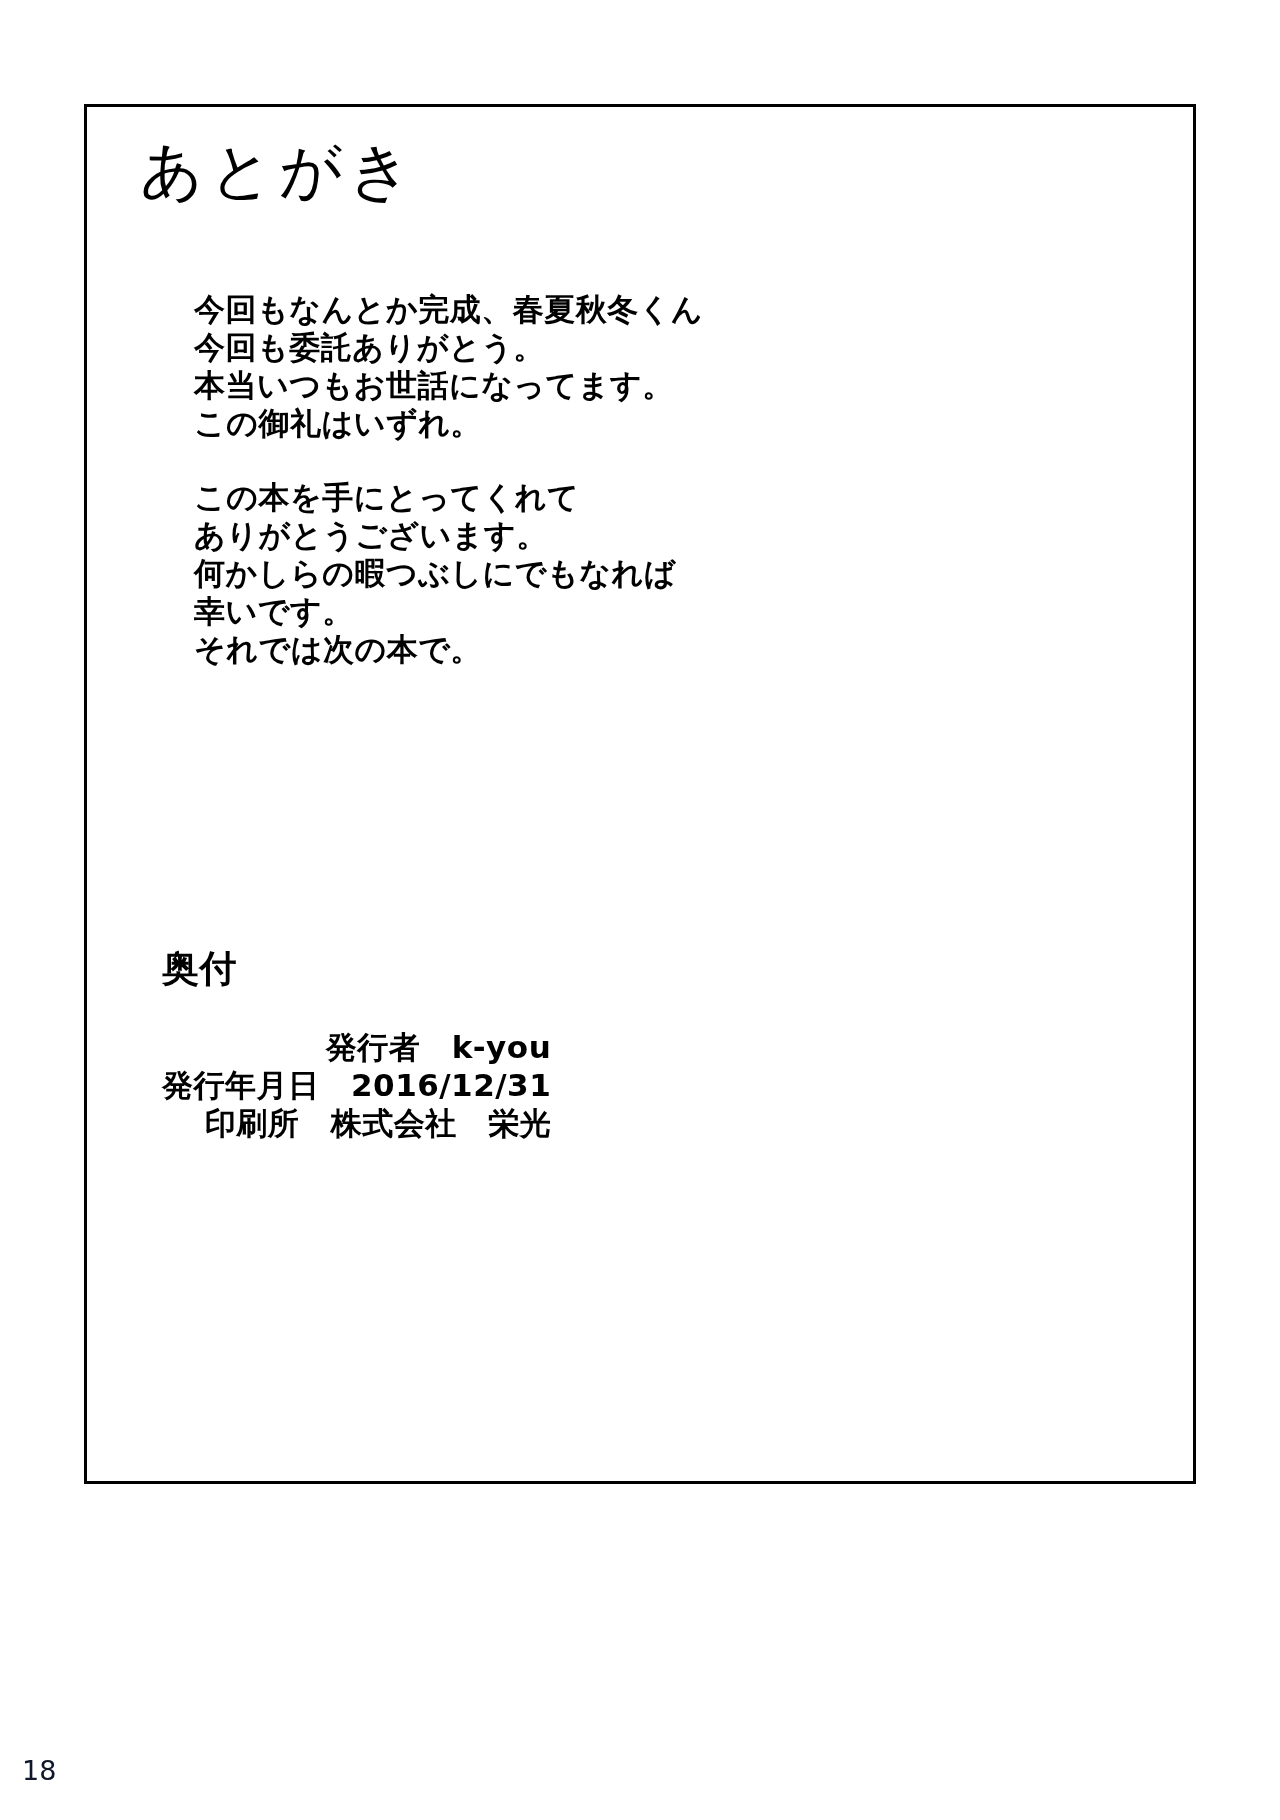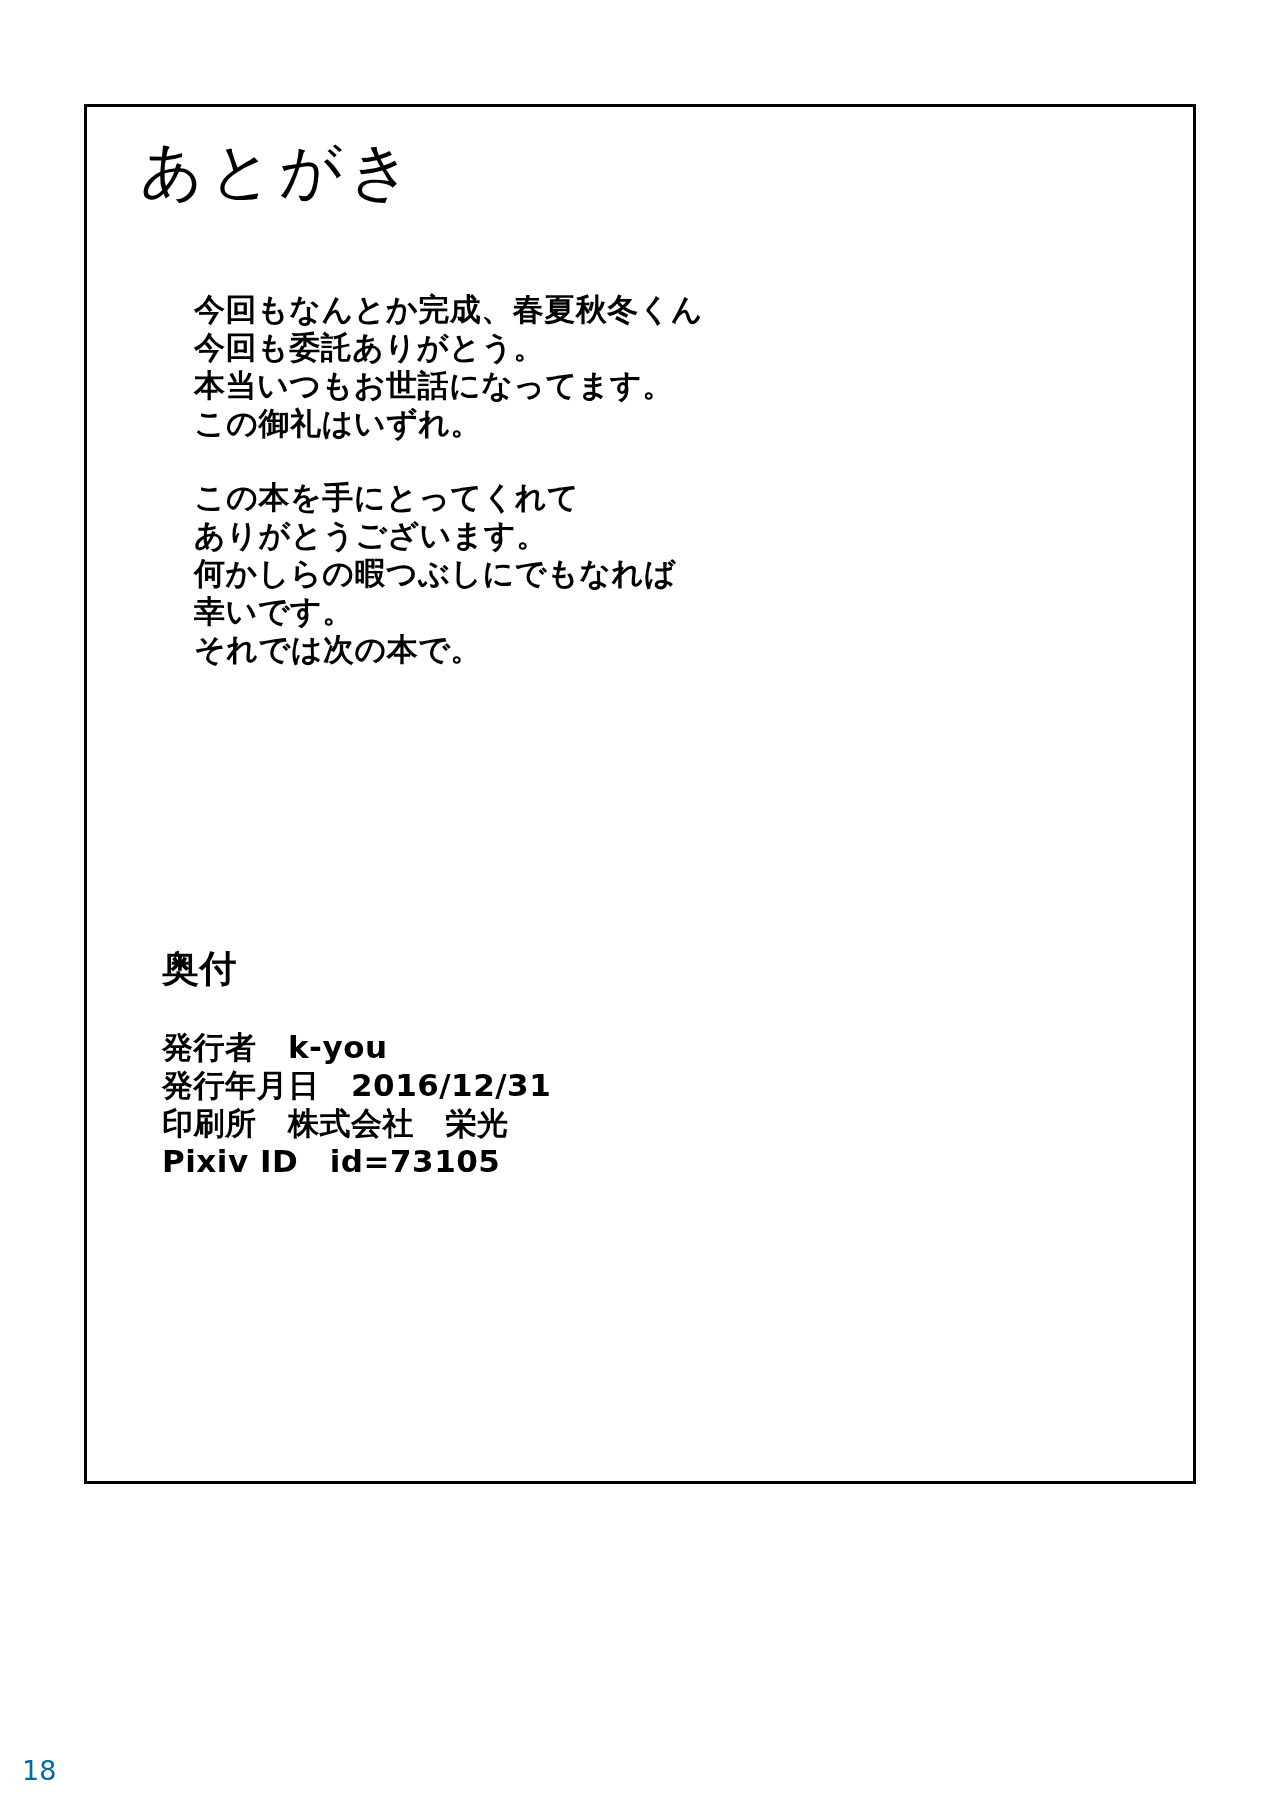--- a/index.html
+++ b/index.html
@@ -73,33 +73,34 @@
   }
 
   .colophon-list {
     position: absolute;
     left: 162px;
     top: 1028px;
     font-size: 31px;
     font-weight: bold;
     line-height: 38px;
     letter-spacing: 0.5px;
+    text-align: right;
   }
   .colophon-row {
     display: block;
     white-space: pre;
   }
 
   .page-number {
     position: absolute;
     left: 22px;
     top: 1755px;
     font-size: 27px;
     font-family: "DejaVu Sans", sans-serif;
-    color: #0369a1;
+    color: #0f172a;
   }
 </style>
 </head>
 <body>
 
 <div class="page">
 
   <div class="frame"></div>
 
   <div class="afterword-title">あとがき</div>
@@ -114,18 +115,17 @@
 何かしらの暇つぶしにでもなれば
 幸いです。
 それでは次の本で。</div>
 
   <div class="colophon-heading">奥付</div>
 
   <div class="colophon-list">
     <span class="colophon-row">発行者　k-you</span>
     <span class="colophon-row">発行年月日　2016/12/31</span>
     <span class="colophon-row">印刷所　株式会社　栄光</span>
-    <span class="colophon-row">Pixiv ID　id=73105</span>
   </div>
 
   <div class="page-number">18</div>
 
 </div>
 
 </body></html>

